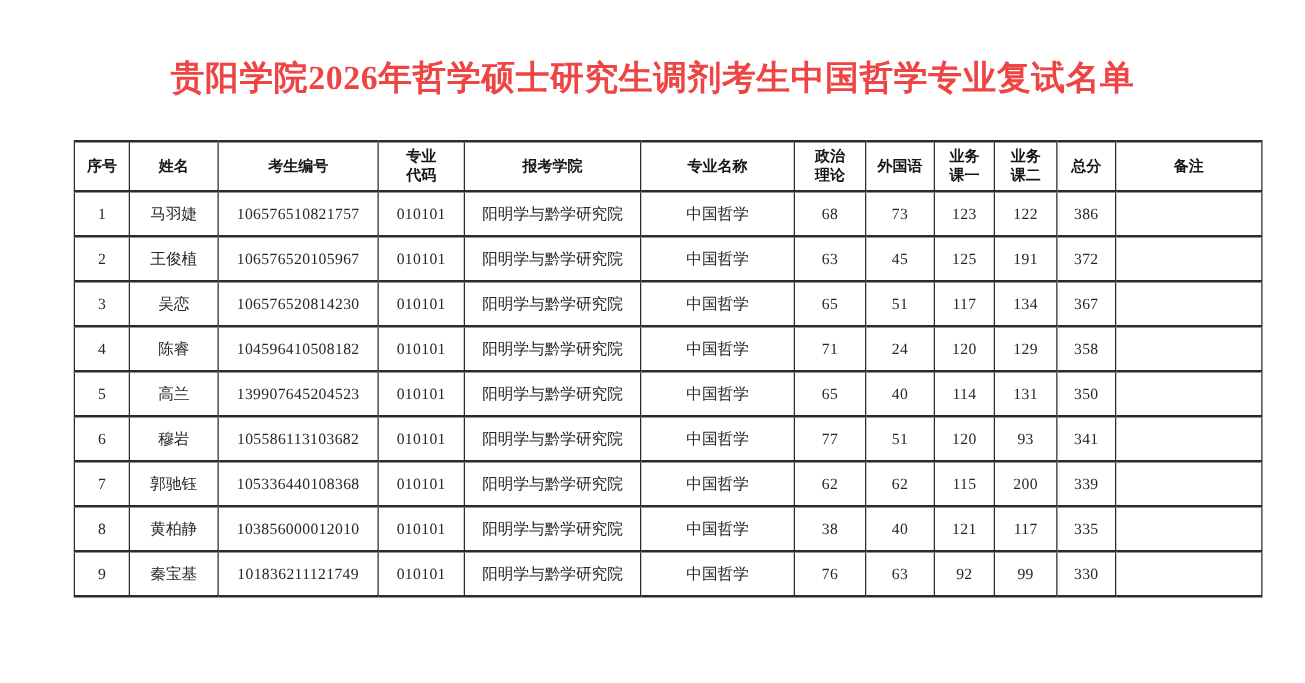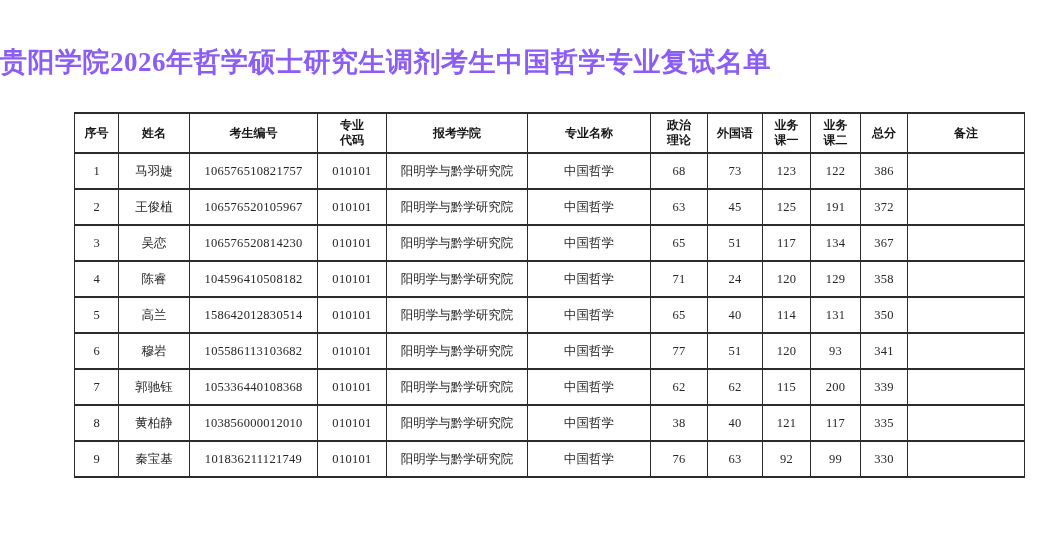--- a/index.html
+++ b/index.html
@@ -13,29 +13,30 @@
     font-family: "Liberation Serif", serif;
     color: #1f1f1f;
     position: relative;
     overflow: hidden;
   }
   .doc-title {
     position: absolute;
     top: 44px;
     left: 0;
     width: 100%;
+    text-align: center;
     font-size: 27px;
     font-weight: bold;
     letter-spacing: 0.5px;
-    color: #8b5cf6;
+    color: #ef4444;
     white-space: nowrap;
   }
   .table-wrap {
     position: absolute;
-    left: 57px;
+    left: 42px;
     top: 112px;
     padding-left: 17px;
   }
   table.roster {
     border-collapse: collapse;
     table-layout: fixed;
     width: 950px;
     font-size: 12.5px;
   }
   table.roster th,
@@ -167,21 +168,21 @@
     <td class="num">24</td>
     <td class="num">120</td>
     <td class="num">129</td>
     <td class="num">358</td>
     <td></td>
   </tr>
 
   <tr>
     <td>5</td>
     <td>高兰</td>
-    <td class="num">158642012830514</td>
+    <td class="num">139907645204523</td>
     <td class="num">010101</td>
     <td>阳明学与黔学研究院</td>
     <td>中国哲学</td>
     <td class="num">65</td>
     <td class="num">40</td>
     <td class="num">114</td>
     <td class="num">131</td>
     <td class="num">350</td>
     <td></td>
   </tr>

